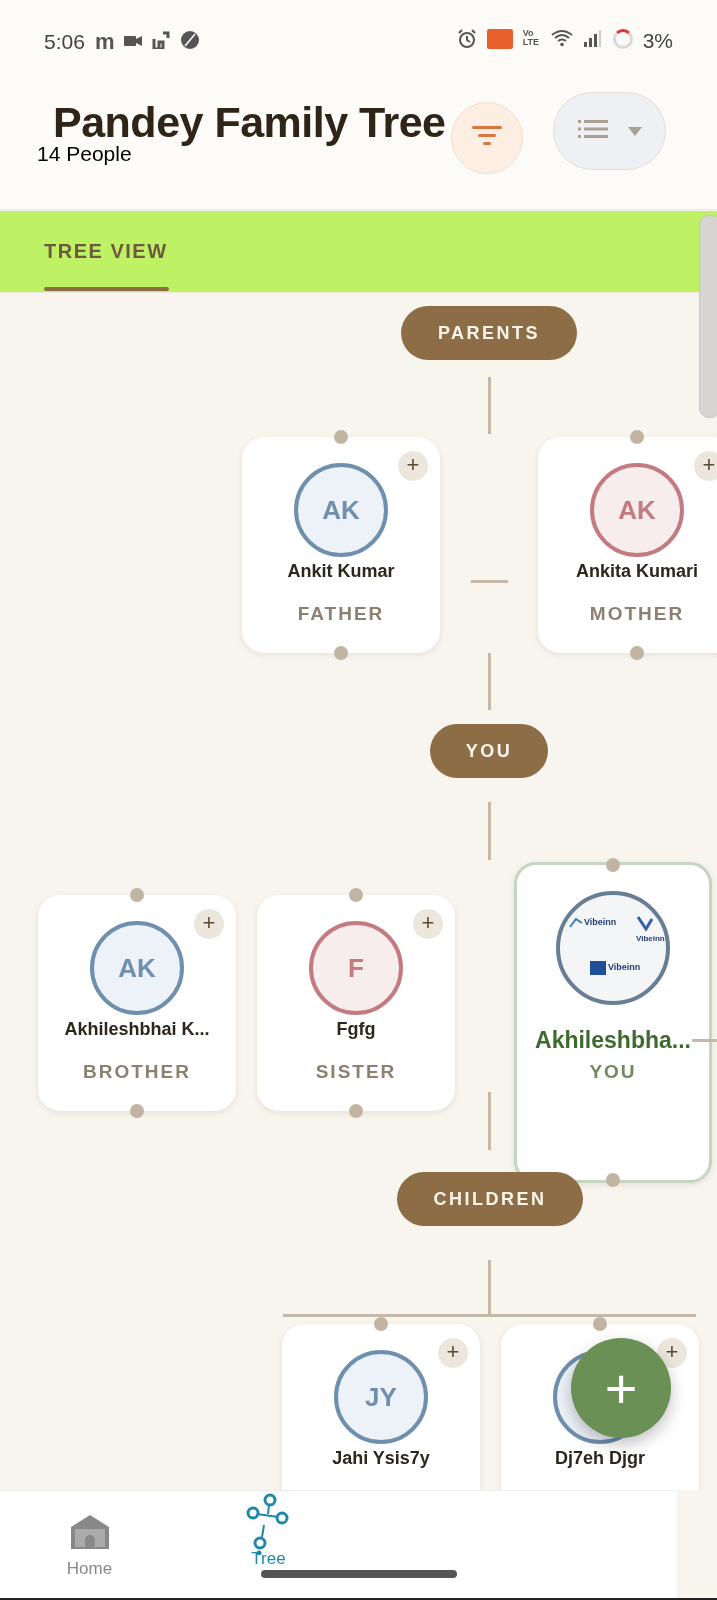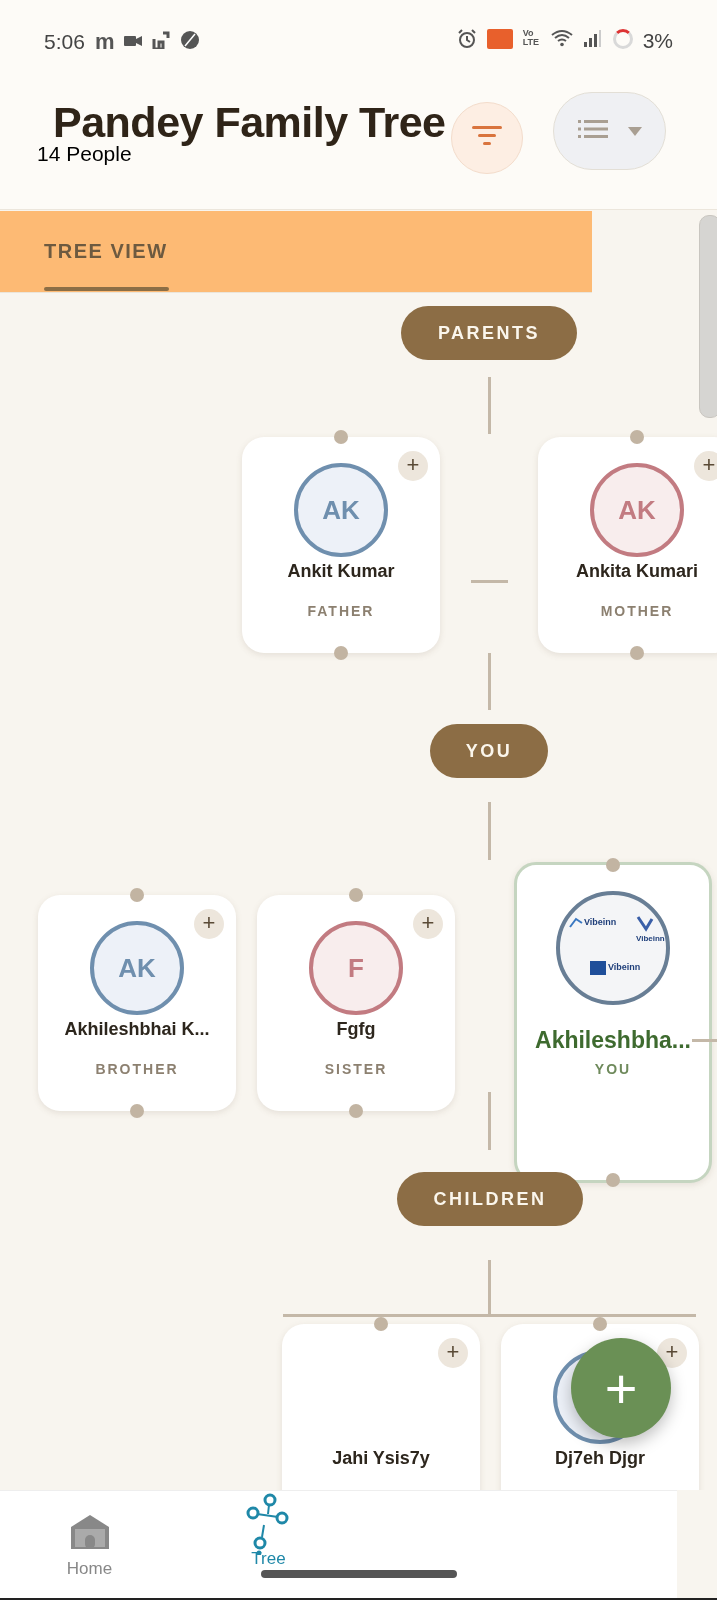--- a/index.html
+++ b/index.html
@@ -12,42 +12,42 @@
   .sb-icon { display: inline-block; color: #555; font-size: 18px; }
   .cast-icon { width: 26px; height: 20px; background: #e8602c; border-radius: 2px; display: inline-block; }
   .ring { width: 20px; height: 20px; border: 3px solid #d9d9d9; border-top-color: #d33; border-radius: 50%; display: inline-block; }
 
   .header { position: absolute; top: 84px; left: 0; width: 717px; height: 126px; background: #fdfbf7; border-bottom: 1px solid #ece6dc; }
   .title { position: absolute; left: 37px; top: 14px; font-size: 43px; font-weight: bold; color: #2f2418; letter-spacing: -0.5px; margin-left: 16px; }
   .subtitle { position: absolute; left: 37px; top: 58px; font-size: 21px; color: #000000; }
   .filter-btn { position: absolute; left: 451px; top: 18px; width: 72px; height: 72px; border-radius: 50%; background: #fdeee3; border: 1px solid #f3dccb; display: flex; align-items: center; justify-content: center; }
   .view-btn { position: absolute; left: 553px; top: 8px; width: 113px; height: 78px; border-radius: 39px; background: #eff0f3; border: 1px solid #e3dfd6; display: flex; align-items: center; justify-content: center; gap: 20px; }
 
-  .tabbar { position: absolute; top: 211px; left: 0; width: 592px; height: 82px; background: #fdba74; border-bottom: 1px solid #ebe5da; }
+  .tabbar { position: absolute; top: 211px; left: 0; width: 717px; height: 82px; background: #bef264; border-bottom: 1px solid #ebe5da; }
   .tab { position: absolute; left: 44px; top: 29px; font-size: 20px; font-weight: bold; color: #6d5a40; letter-spacing: 1.5px; }
   .tab-underline { position: absolute; left: 44px; top: 76px; width: 125px; height: 4px; background: #8c6e45; border-radius: 2px; }
 
   .scrollbar { position: absolute; left: 699px; top: 215px; width: 22px; height: 203px; background: #d6d5d2; border: 1px solid #c9c6c0; border-radius: 10px; }
 
   .canvas { position: absolute; top: 294px; left: 0; width: 717px; height: 1196px; overflow: hidden; }
   .pill { position: absolute; height: 54px; border-radius: 27px; background: #8c6d45; color: #fbf6ec; font-weight: bold; font-size: 18px; letter-spacing: 2.5px; display: flex; align-items: center; justify-content: center; }
   .vline { position: absolute; width: 3px; background: #c4b8a8; }
   .hline { position: absolute; height: 3px; background: #c4b8a8; }
 
   .card { position: absolute; width: 198px; height: 216px; background: #ffffff; border-radius: 22px; box-shadow: 0 2px 6px rgba(120,100,80,0.15); }
   .card.you { border: 3px solid #c5d5c0; height: 321px; margin-left: 38px; }
   .dot { position: absolute; width: 14px; height: 14px; border-radius: 50%; background: #c2b4a2; left: 50%; margin-left: -7px; }
   .dot.top { top: -7px; } .dot.bottom { bottom: -7px; }
   .plus { position: absolute; right: 12px; top: 14px; width: 30px; height: 30px; border-radius: 50%; background: #ede6dc; color: #5a4a36; font-size: 22px; line-height: 28px; text-align: center; }
   .avatar { position: absolute; left: 50%; margin-left: -47px; top: 26px; width: 94px; height: 94px; border-radius: 50%; display: flex; align-items: center; justify-content: center; font-size: 26px; font-weight: bold; }
   .avatar.blue { border: 4px solid #6f8fae; background: #edf1f8; color: #6f8fae; }
   .avatar.pink { border: 4px solid #c27b81; background: #f8eded; color: #c27b81; }
   .avatar.photo { width: 114px; height: 114px; margin-left: -57px; top: 26px; border: 4px solid #687e95; background: #f4f5f7; }
   .name { position: absolute; left: 8px; right: 8px; top: 124px; text-align: center; font-size: 18px; font-weight: bold; color: #2d261d; white-space: nowrap; overflow: hidden; text-overflow: ellipsis; }
-  .role { position: absolute; left: 0; right: 0; top: 166px; text-align: center; font-size: 14px; font-weight: bold; color: #8c8070; letter-spacing: 2px; }
+  .role { position: absolute; left: 0; right: 0; top: 166px; text-align: center; font-size: 19px; font-weight: bold; color: #8c8070; letter-spacing: 2px; }
   .card.you .name { top: 162px; font-size: 23px; color: #3e6a2f; }
   .card.you .role { top: 196px; color: #6f8a5c; }
 
   .fab { position: absolute; left: 571px; top: 1338px; width: 100px; height: 100px; border-radius: 50%; background: #6a9055; box-shadow: 0 6px 16px rgba(0,0,0,0.25); color: #fff; font-size: 56px; font-weight: 300; display: flex; align-items: center; justify-content: center; }
 
   .bottom-nav { position: absolute; top: 1490px; left: 0; width: 677px; height: 110px; background: #ffffff; border-top: 1px solid #eee; }
   .nav-item { position: absolute; top: 0; width: 179px; height: 110px; display: flex; flex-direction: column; align-items: center; }
   .nav-icon { margin-top: 18px; height: 46px; display: flex; align-items: center; justify-content: center; }
   .nav-label { font-size: 17px; color: #888; margin-top: 4px; }
   .nav-item.active .nav-label { color: #1f88a8; }
@@ -210,20 +210,21 @@
   <div class="hline" style="left:692px;top:745px;width:30px;"></div>
   <div class="vline" style="left:488px;top:798px;height:58px;"></div>
 
   <div class="pill" style="left:397px;top:878px;width:186px;">CHILDREN</div>
   <div class="vline" style="left:488px;top:966px;height:56px;"></div>
   <div class="hline" style="left:283px;top:1020px;width:413px;"></div>
 
   <div class="card" style="left:282px;top:1030px;">
     <div class="dot top"></div>
     <div class="plus">+</div>
+    <div class="avatar blue">JY</div>
     <div class="name">Jahi Ysis7y</div>
   </div>
   <div class="card" style="left:501px;top:1030px;">
     <div class="dot top"></div>
     <div class="plus">+</div>
     <div class="avatar blue">DD</div>
     <div class="name">Dj7eh Djgr</div>
   </div>
 </div>
 

